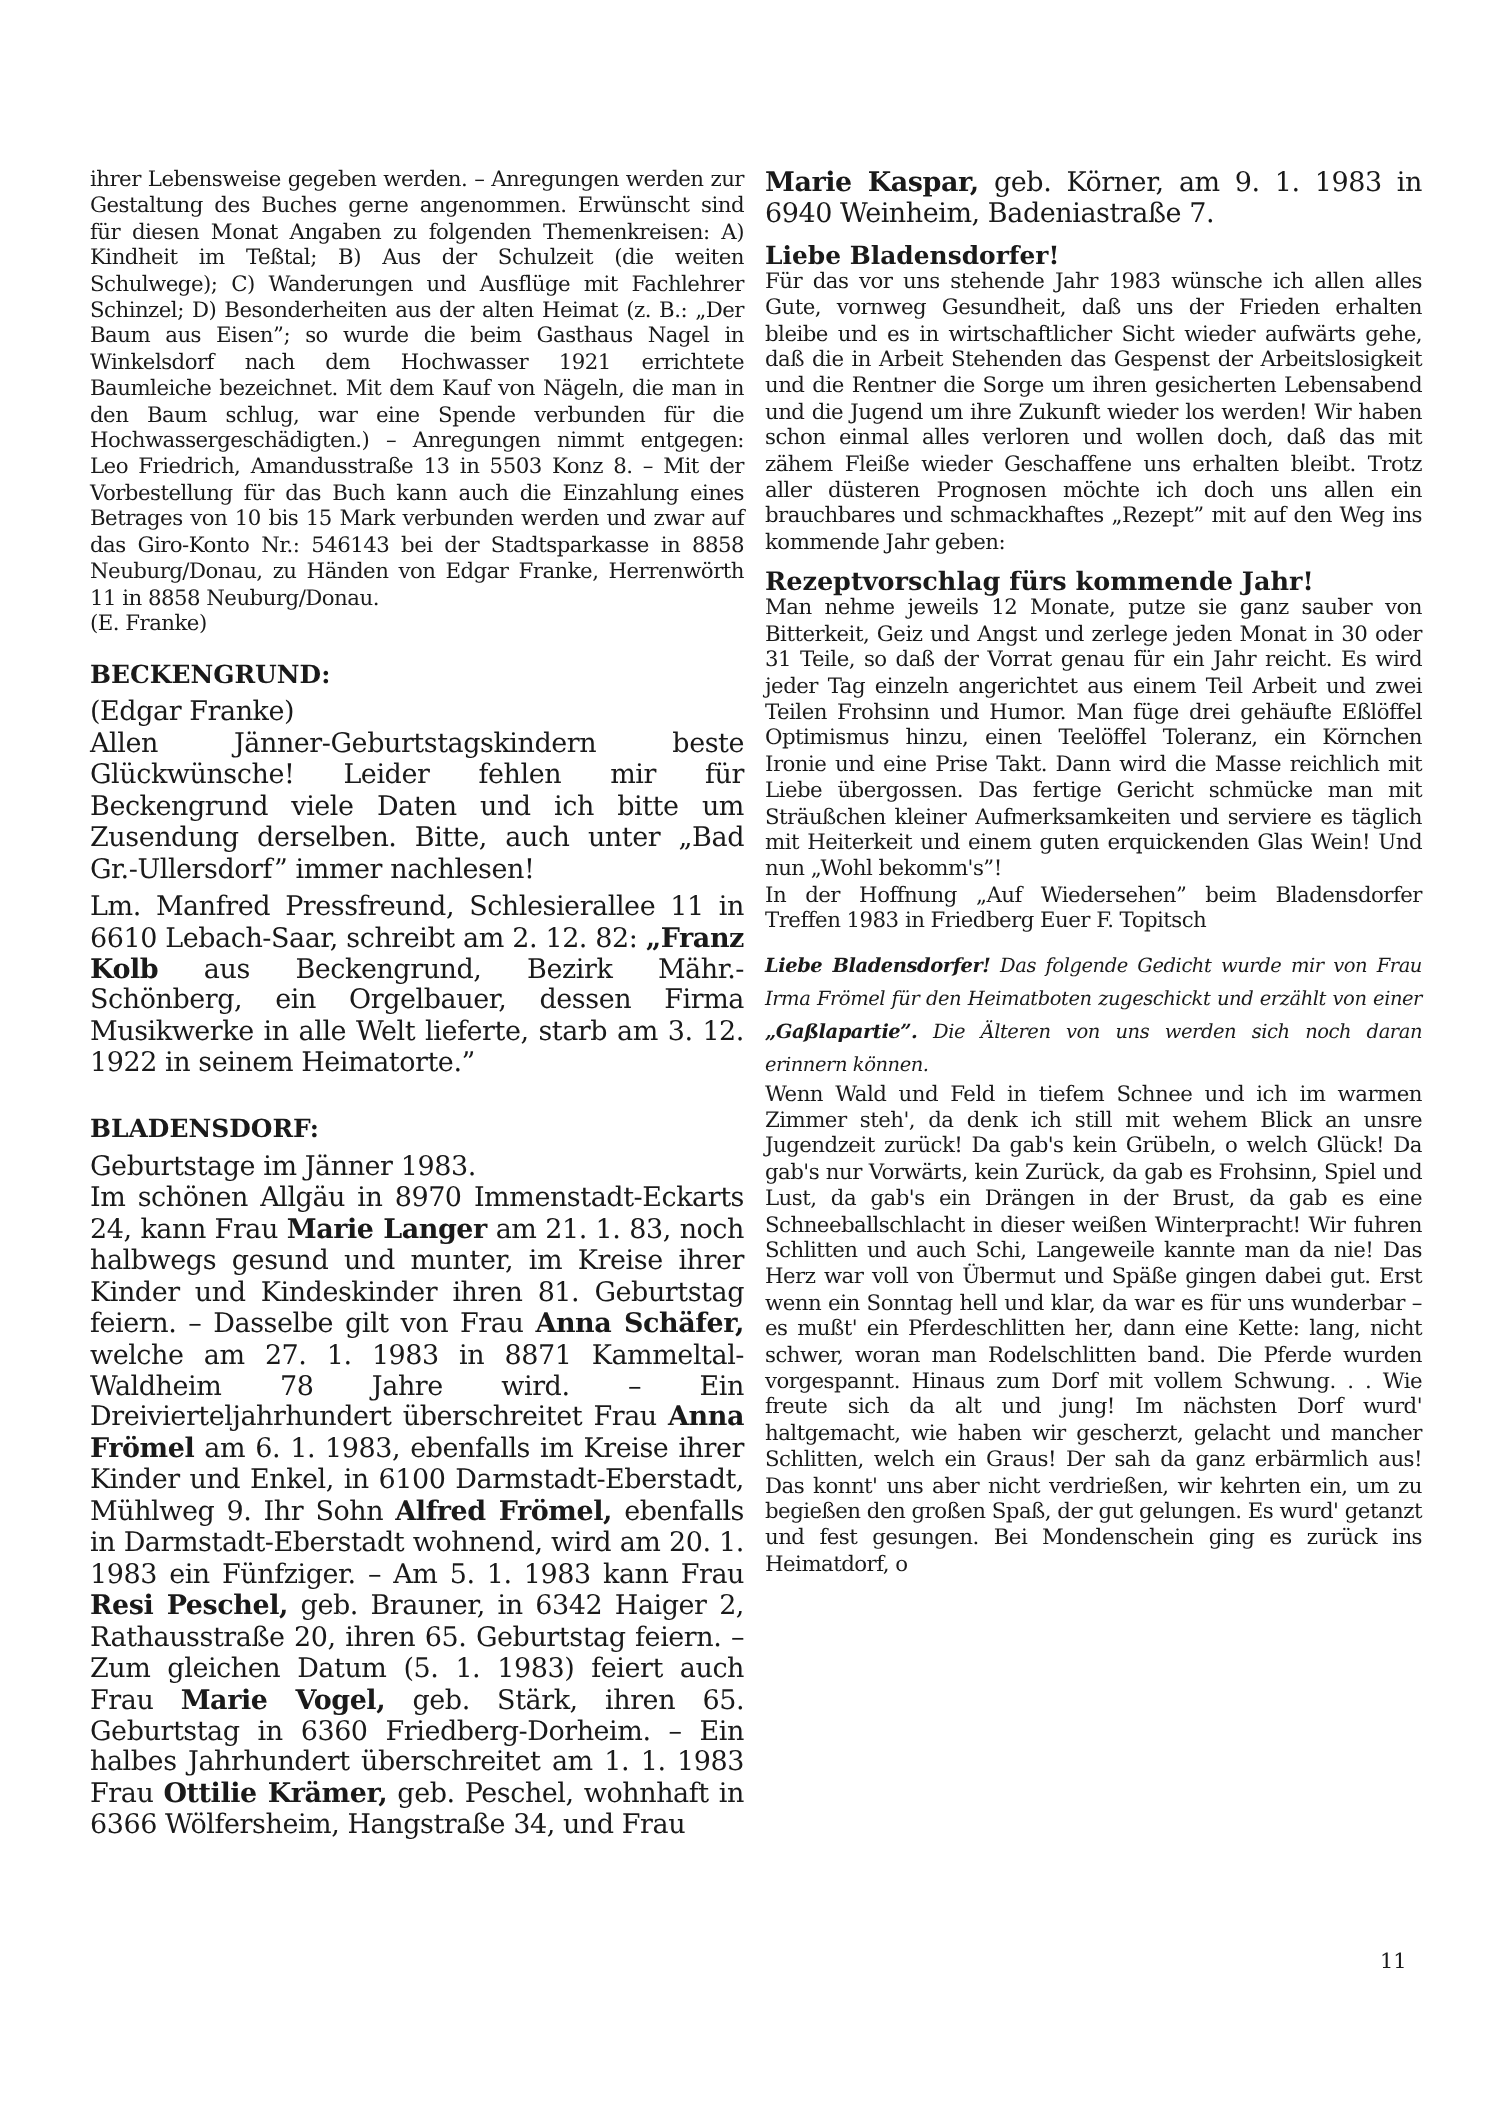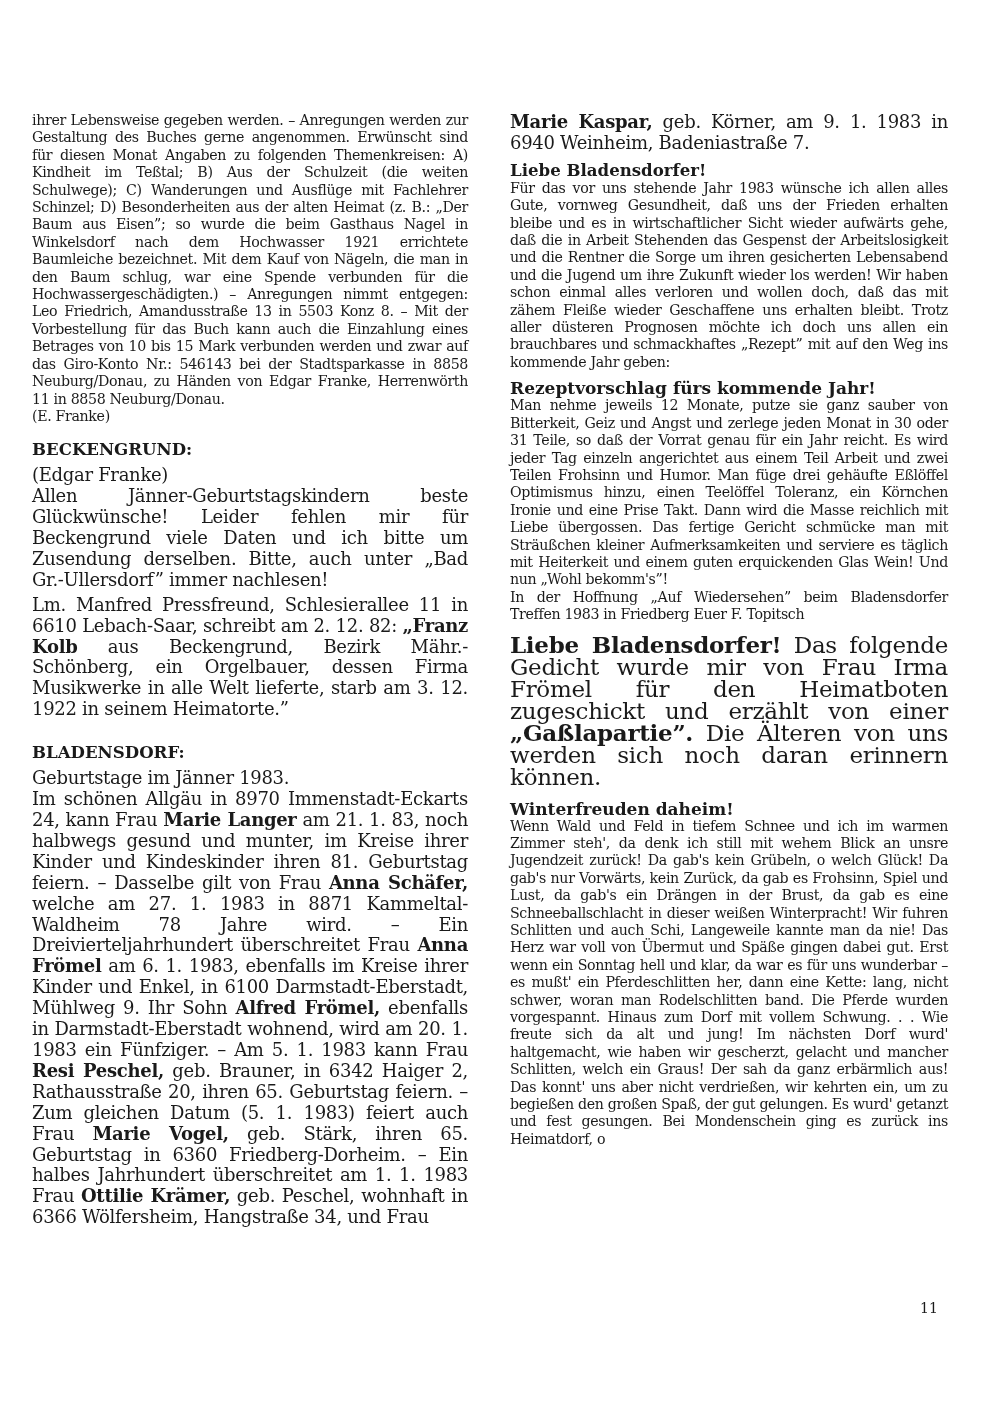--- a/index.html
+++ b/index.html
@@ -5,26 +5,26 @@
   html, body { margin: 0; padding: 0; }
   body {
     width: 1000px; height: 1413px;
     background: #ffffff;
     font-family: "DejaVu Serif", "Liberation Serif", serif;
     color: #1a1a1a;
     position: relative;
     overflow: hidden;
   }
   .col { position: absolute; top: 112px; text-align: justify; }
-  .col-left { left: 32px; width: 436px; }
+  .col-left { left: 60px; width: 436px; }
   .col-right { left: 510px; width: 438px; }
   p { margin: 0; }
   .sm { font-size: 14.2px; line-height: 17.4px; letter-spacing: -0.35px; }
   .lg { font-size: 18px; line-height: 20.9px; letter-spacing: -0.3px; }
-  .lg2 { font-size: 23px; line-height: 22px; letter-spacing: -0.3px; }
+  .lg2 { font-size: 13px; line-height: 22px; letter-spacing: -0.3px; font-style: italic; }
   .head { font-weight: bold; font-size: 16.6px; line-height: 20px; margin-top: 14px; margin-bottom: 6px; letter-spacing: 0; }
   .subhead { font-weight: bold; font-size: 17px; line-height: 18px; margin-top: 6px; }
   .subhead-lg { font-weight: bold; font-size: 16.6px; line-height: 20px; margin-top: 6px; }
   .right-align { text-align: left; }
   b { font-weight: bold; }
   .gap { margin-top: 10px; }
   .gap-sm { margin-top: 4px; }
   .page-number { position: absolute; left: 920px; top: 1300px; font-size: 14px; }
 </style>
 </head>
@@ -63,18 +63,17 @@
     <p class="subhead" style="margin-top:8px">Rezeptvorschlag fürs kommende Jahr!</p>
     <p class="sm">Man nehme jeweils 12 Monate, putze sie ganz sauber von Bitterkeit, Geiz und Angst und zerlege jeden Monat in 30 oder 31 Teile, so daß der Vorrat genau für ein Jahr reicht. Es wird jeder Tag einzeln angerichtet aus einem Teil Arbeit und zwei Teilen Frohsinn und Humor. Man füge drei gehäufte Eßlöffel Optimismus hinzu, einen Teelöffel Toleranz, ein Körnchen Ironie und eine Prise Takt. Dann wird die Masse reichlich mit Liebe übergossen. Das fertige Gericht schmücke man mit Sträußchen kleiner Aufmerksamkeiten und serviere es täglich mit Heiterkeit und einem guten erquickenden Glas Wein! Und nun „Wohl bekomm's”!</p>
     <p class="sm">In der Hoffnung „Auf Wiedersehen” beim Bladensdorfer Treffen 1983 in Friedberg Euer F. Topitsch</p>
   </div>
 
   <div>
     <p class="lg2 gap"><b>Liebe Bladensdorfer!</b><span> Das folgende Gedicht wurde mir von Frau Irma Frömel für den Heimatboten zugeschickt und erzählt von einer </span><b>„Gaßlapartie”.</b><span> Die Älteren von uns werden sich noch daran erinnern können.</span></p>
   </div>
 
   <div>
-    <p class="subhead" style="margin-top:12px">Winterfreuden daheim!</p>
     <p class="sm">Wenn Wald und Feld in tiefem Schnee und ich im warmen Zimmer steh', da denk ich still mit wehem Blick an unsre Jugendzeit zurück! Da gab's kein Grübeln, o welch Glück! Da gab's nur Vorwärts, kein Zurück, da gab es Frohsinn, Spiel und Lust, da gab's ein Drängen in der Brust, da gab es eine Schneeballschlacht in dieser weißen Winterpracht! Wir fuhren Schlitten und auch Schi, Langeweile kannte man da nie! Das Herz war voll von Übermut und Späße gingen dabei gut. Erst wenn ein Sonntag hell und klar, da war es für uns wunderbar – es mußt' ein Pferdeschlitten her, dann eine Kette: lang, nicht schwer, woran man Rodelschlitten band. Die Pferde wurden vorgespannt. Hinaus zum Dorf mit vollem Schwung. . . Wie freute sich da alt und jung! Im nächsten Dorf wurd' haltgemacht, wie haben wir gescherzt, gelacht und mancher Schlitten, welch ein Graus! Der sah da ganz erbärmlich aus! Das konnt' uns aber nicht verdrießen, wir kehrten ein, um zu begießen den großen Spaß, der gut gelungen. Es wurd' getanzt und fest gesungen. Bei Mondenschein ging es zurück ins Heimatdorf, o</p>
   </div>
 </div>
 
 <div class="page-number">11</div>
 
 </body></html>

